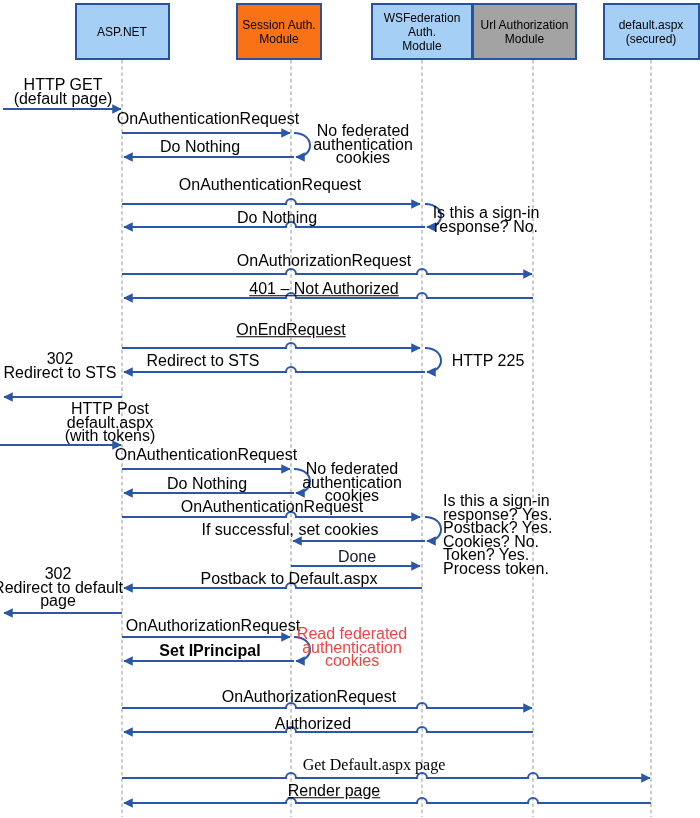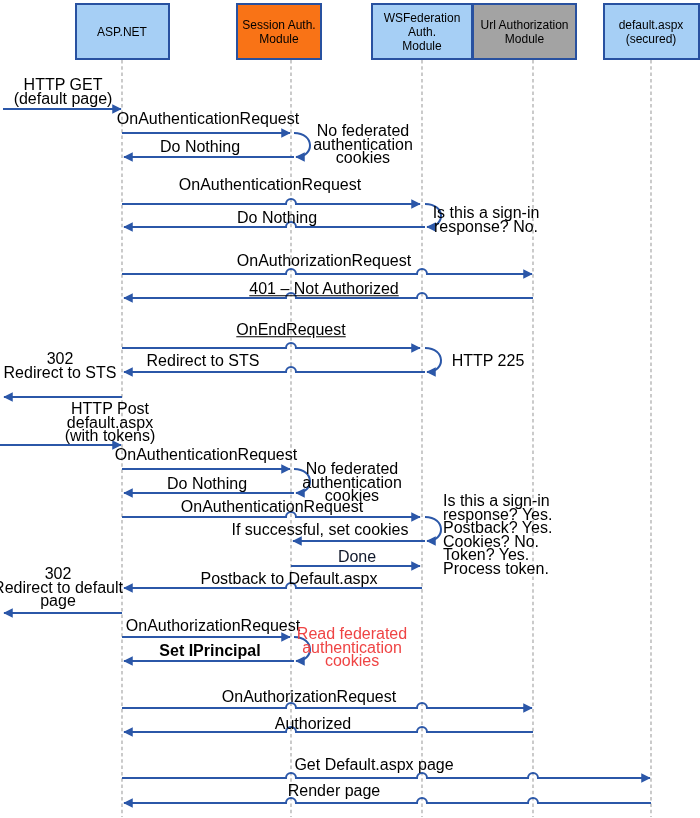--- a/index.html
+++ b/index.html
@@ -74,29 +74,29 @@
       <div class="lbl" style="left: 200px; top: 147px; color: rgb(0, 0, 0);">Do Nothing</div>
       <div class="lbl" style="left: 270px; top: 185px; color: rgb(0, 0, 0);">OnAuthenticationRequest</div>
       <div class="lbl" style="left: 277px; top: 218px; color: rgb(0, 0, 0);">Do Nothing</div>
       <div class="lbl" style="left: 324px; top: 261px; color: rgb(0, 0, 0);">OnAuthorizationRequest</div>
       <div class="lbl" style="left: 324px; top: 289px; color: rgb(0, 0, 0); text-decoration: underline;">401 – Not Authorized</div>
       <div class="lbl" style="left: 291px; top: 330px; color: rgb(0, 0, 0); text-decoration: underline;">OnEndRequest</div>
       <div class="lbl" style="left: 203px; top: 361px; color: rgb(0, 0, 0);">Redirect to STS</div>
       <div class="lbl" style="left: 206px; top: 455px; color: rgb(0, 0, 0);">OnAuthenticationRequest</div>
       <div class="lbl" style="left: 207px; top: 484px; color: rgb(0, 0, 0);">Do Nothing</div>
       <div class="lbl" style="left: 272px; top: 507px; color: rgb(0, 0, 0);">OnAuthenticationRequest</div>
-      <div class="lbl" style="left: 290px; top: 530px; color: rgb(0, 0, 0); margin-left: 30px;">If successful, set cookies</div>
+      <div class="lbl" style="left: 290px; top: 530px; color: rgb(0, 0, 0);">If successful, set cookies</div>
       <div class="lbl" style="left: 357px; top: 557px; color: #0f172a;">Done</div>
       <div class="lbl" style="left: 289px; top: 579px; color: rgb(0, 0, 0);">Postback to Default.aspx</div>
       <div class="lbl" style="left: 213px; top: 626px; color: rgb(0, 0, 0);">OnAuthorizationRequest</div>
       <div class="lbl" style="left: 210px; top: 651px; color: rgb(0, 0, 0); font-weight: bold;">Set IPrincipal</div>
       <div class="lbl" style="left: 309px; top: 697px; color: rgb(0, 0, 0);">OnAuthorizationRequest</div>
       <div class="lbl" style="left: 313px; top: 724px; color: rgb(0, 0, 0); text-align: right;">Authorized</div>
-      <div class="lbl" style="left: 374px; top: 765px; color: rgb(0, 0, 0);">Get Default.aspx page</div>
-      <div class="lbl" style="left: 334px; top: 791px; color: rgb(0, 0, 0);">Render page</div>
+      <div class="lbl" style="left: 374px; top: 765px; color: rgb(0, 0, 0); font-family: Liberation Serif, serif;">Get Default.aspx page</div>
+      <div class="lbl" style="left: 334px; top: 791px; color: rgb(0, 0, 0); text-decoration: underline;">Render page</div>
       <div class="lbl" style="left: 63px; top: 91px; color: rgb(0, 0, 0);">HTTP GET
 (default page)</div>
       <div class="lbl" style="left: 363px; top: 144px; color: rgb(0, 0, 0);">No federated
 authentication
 cookies</div>
       <div class="lbl" style="left: 486px; top: 219px; color: rgb(0, 0, 0);">Is this a sign-in
 response? No.</div>
       <div class="lbl" style="left: 60px; top: 365px; color: rgb(0, 0, 0);">302
 Redirect to STS</div>
       <div class="lbl" style="left: 488px; top: 361px; color: rgb(0, 0, 0);">HTTP 225</div>

